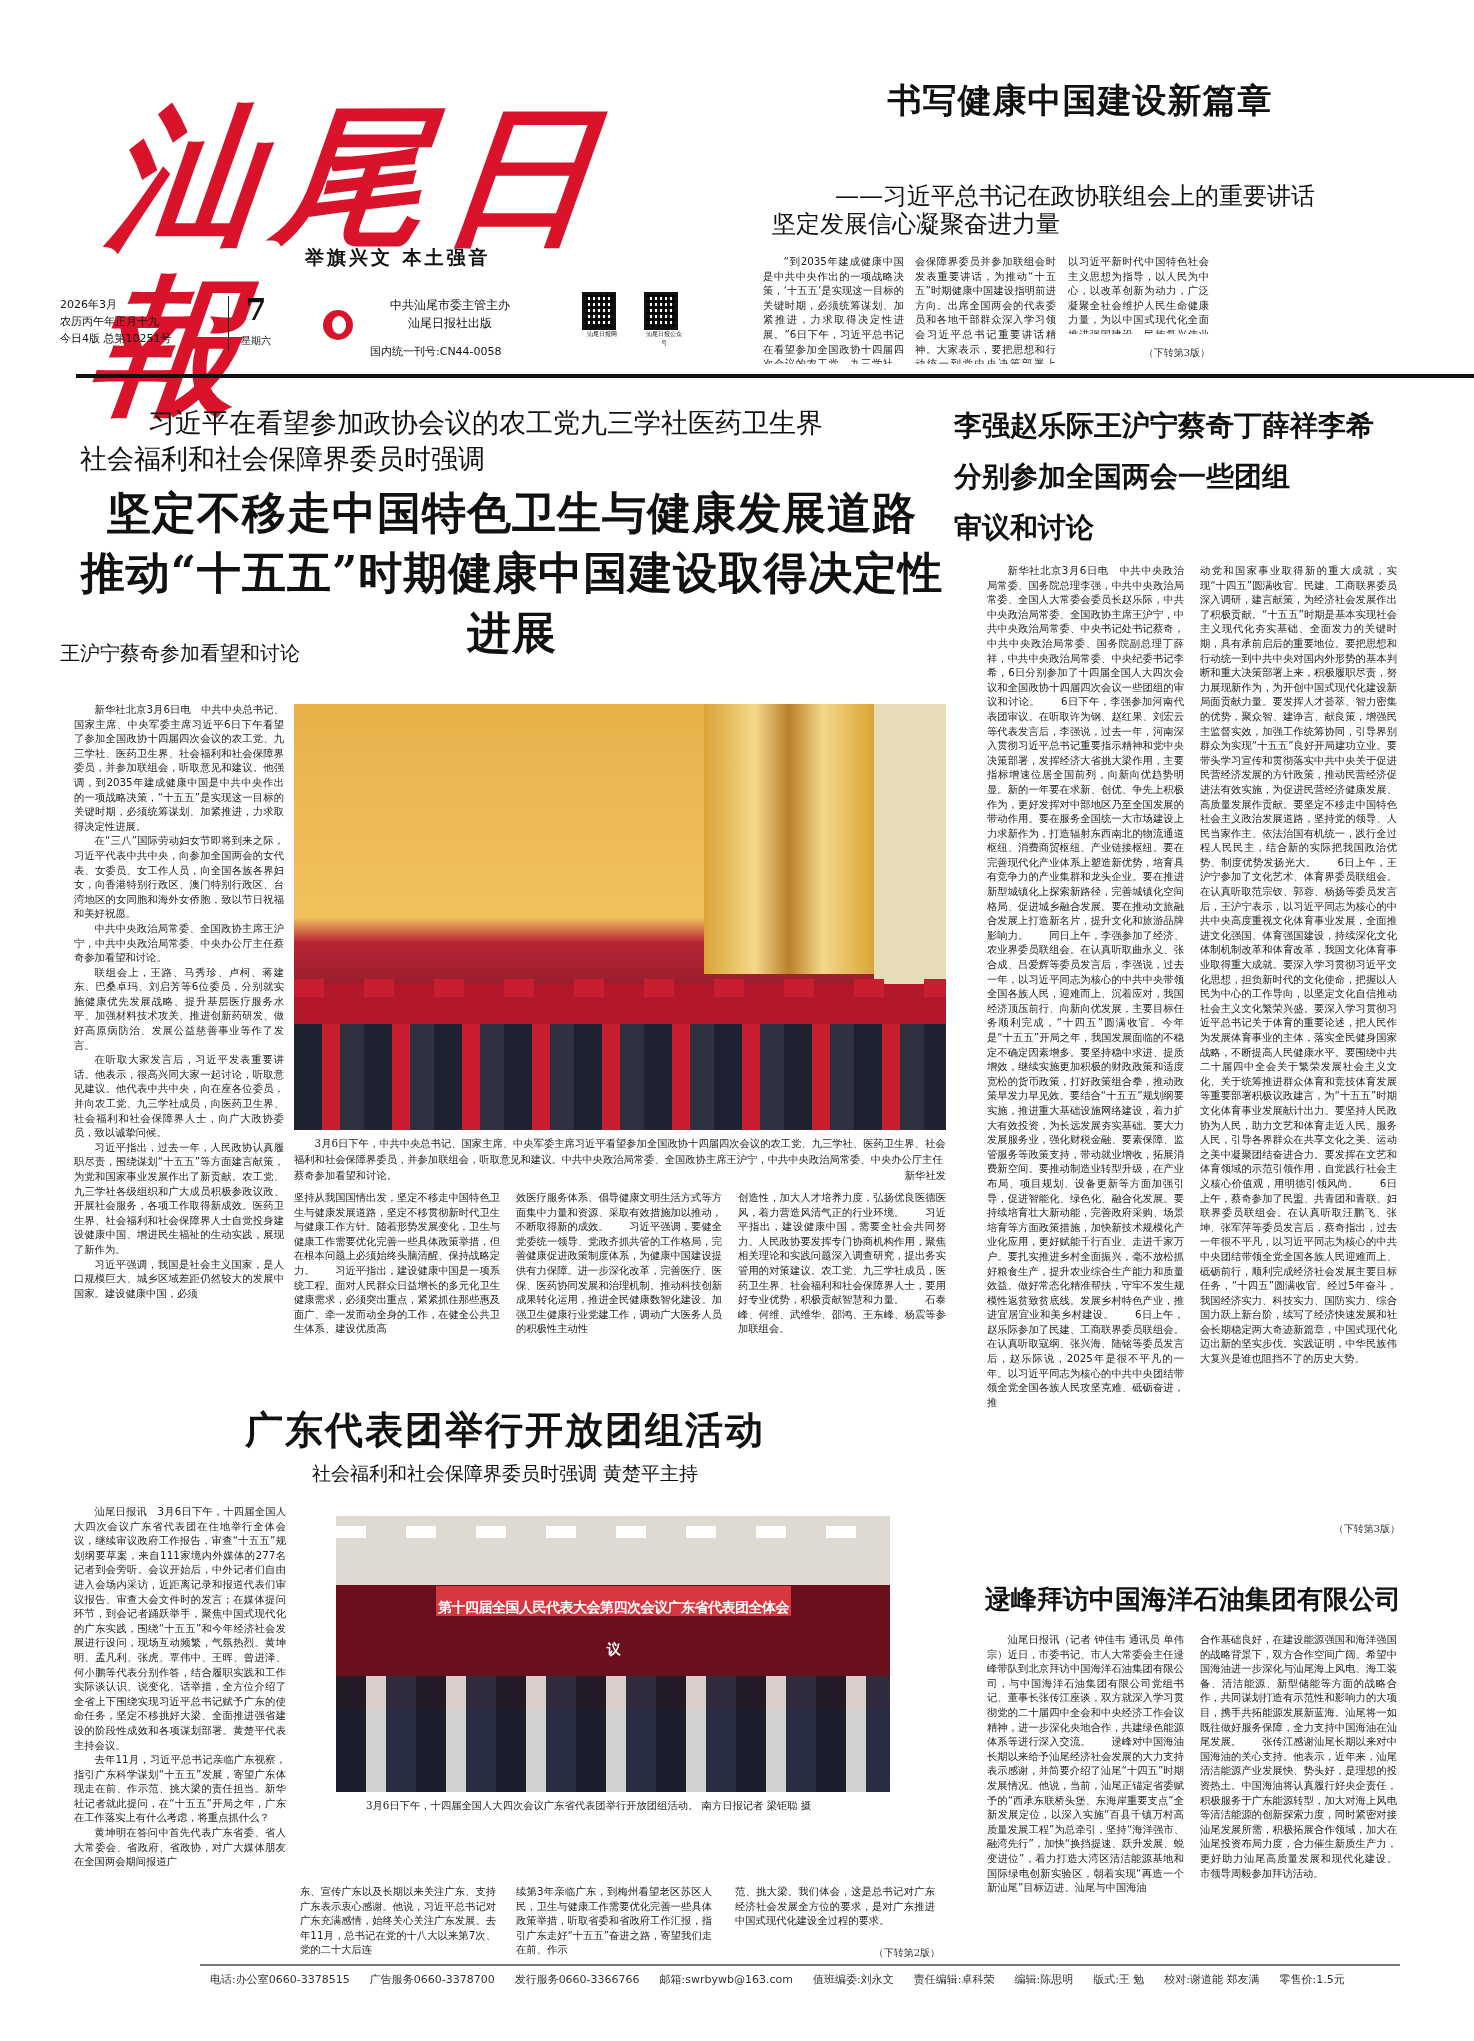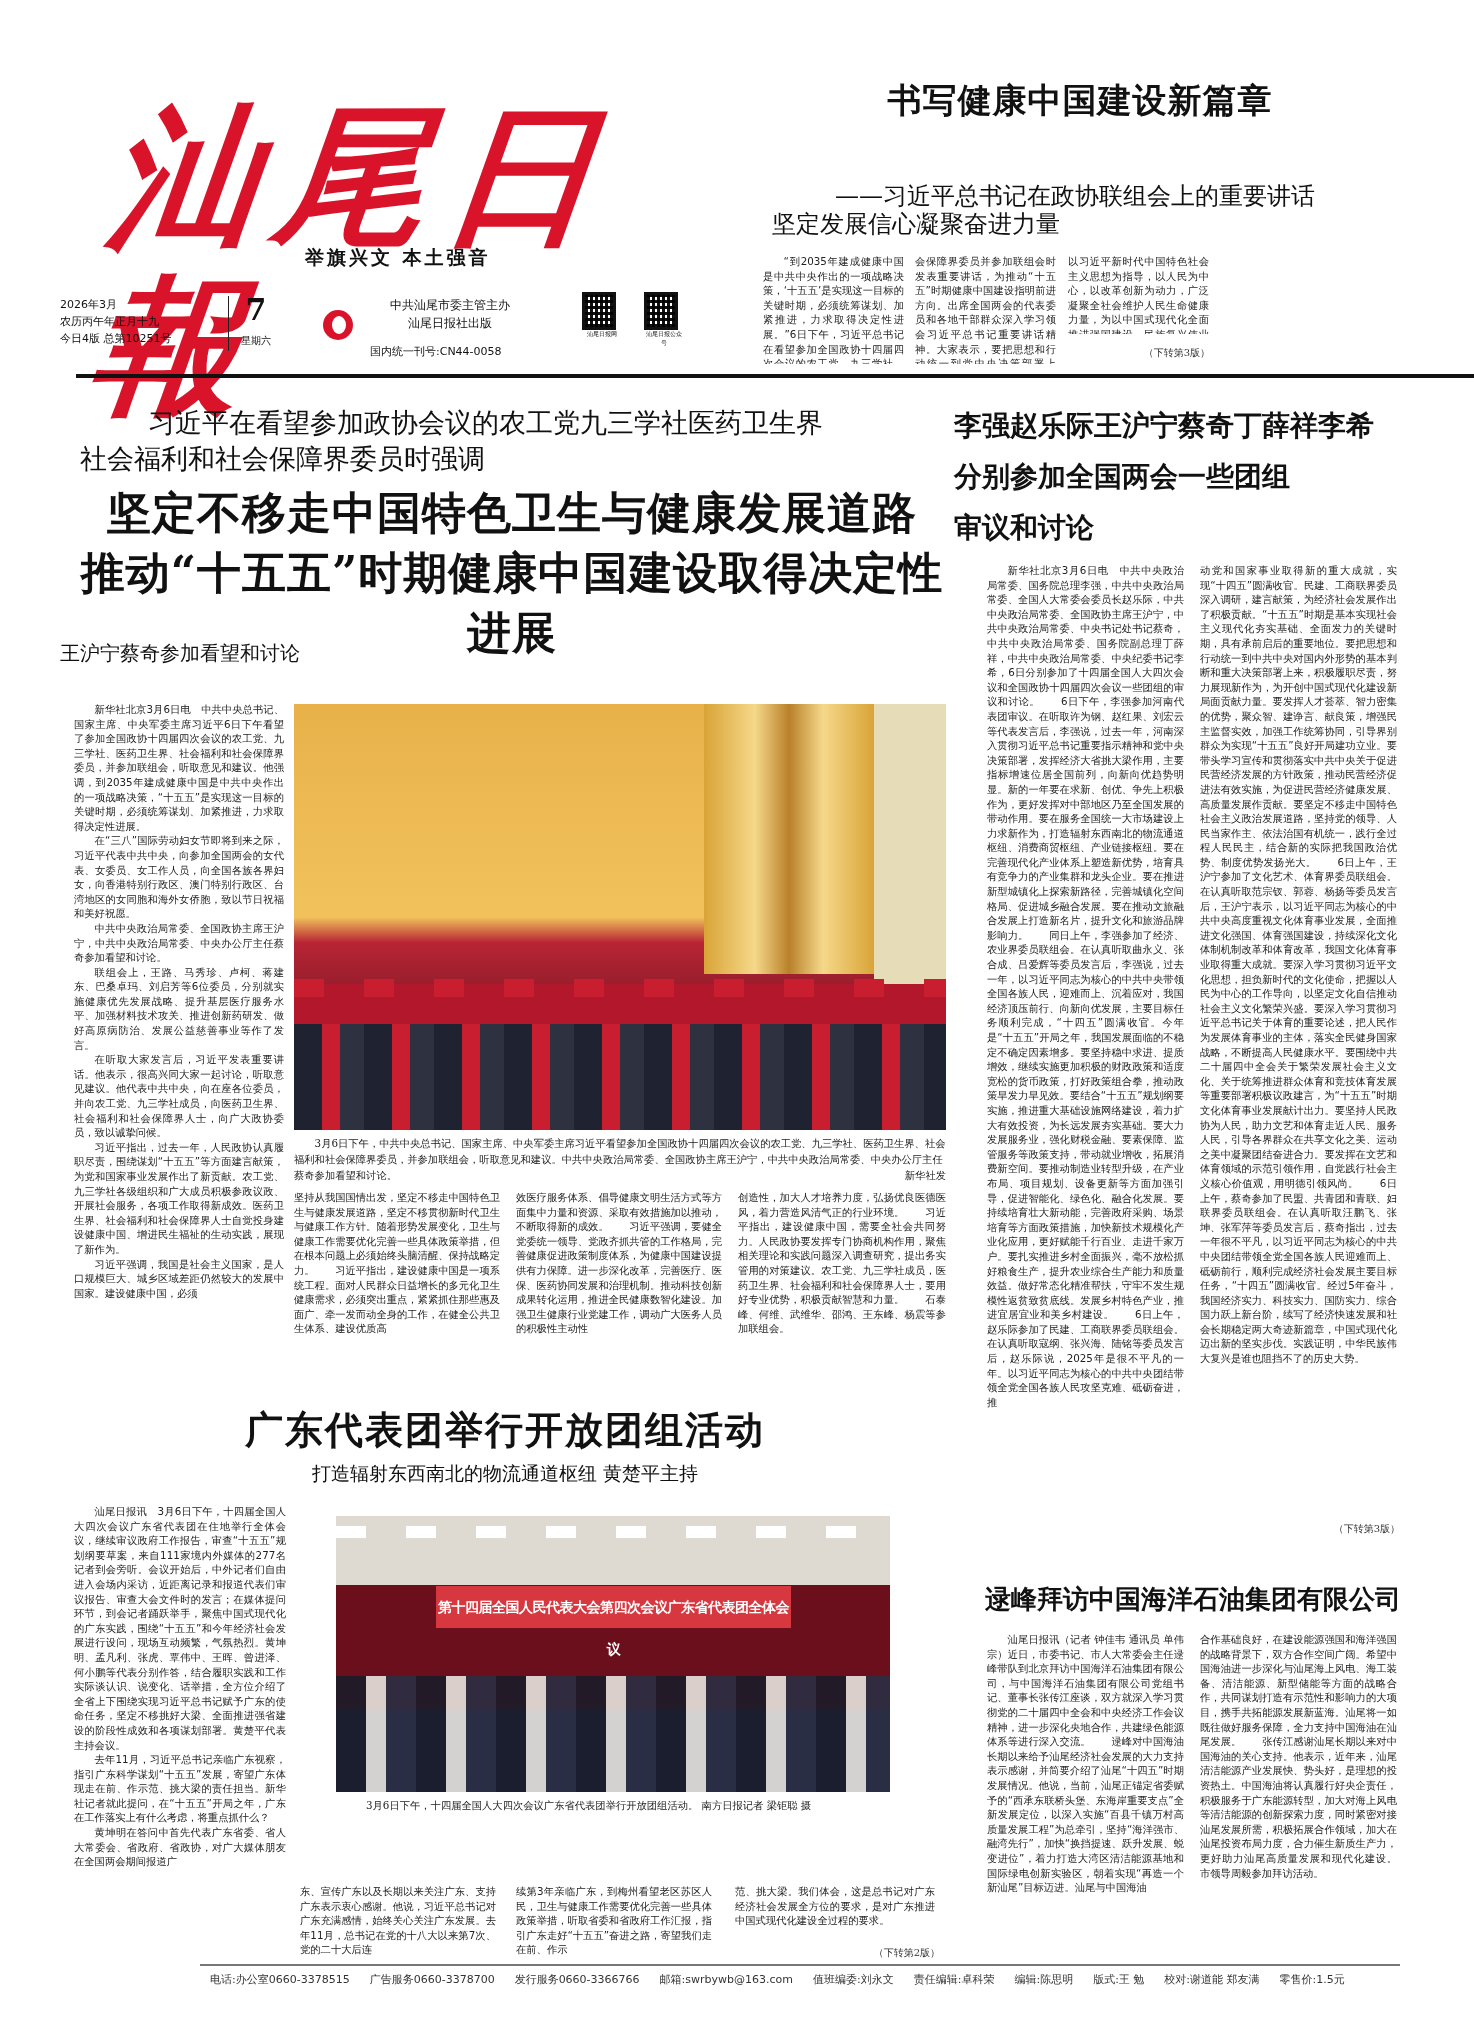--- a/index.html
+++ b/index.html
@@ -41,21 +41,21 @@
             background: linear-gradient(90deg,#d9a437,#f5d88a 30%,#b9802a 50%,#f5d88a 70%,#d9a437); }
   .photo1 .wall { position: absolute; top: 0; left: 580px; width: 72px; height: 280px; background: #e6dcb8; }
   .photo1 .table { position: absolute; top: 280px; left: 0; width: 100%; height: 50px; background: #b3172b; }
   .photo1 .crowd { position: absolute; top: 320px; left: 0; width: 100%; height: 110px;
             background: repeating-linear-gradient(90deg,#1f2230 0 28px,#c81e2f 28px 46px,#2e3140 46px 70px); }
   .photo1 .chairs { position: absolute; top: 275px; left: 0; width: 100%; height: 18px;
             background: repeating-linear-gradient(90deg,#c81e2f 0 30px,transparent 30px 70px); }
   .caption { font-family: "DejaVu Serif", serif; font-size: 10.3px; line-height: 16px; color: #222; }
 
   .photo2 { left: 336px; top: 1516px; width: 554px; height: 276px; overflow: hidden; background: linear-gradient(180deg,#dedad2 0 25%,#6b0f1c 25% 70%,#1f2a5a 70% 100%); }
-  .photo2 .banner { position: absolute; left: 100px; top: 70px; width: 355px; height: 42px; background: #d7373f; color: #fff; font-size: 14px; font-weight: bold; text-align: center; line-height: 42px; letter-spacing: -0.5px; }
+  .photo2 .banner { position: absolute; left: 100px; top: 70px; width: 355px; height: 30px; background: #d7373f; color: #fff; font-size: 14px; font-weight: bold; text-align: center; line-height: 42px; letter-spacing: -0.5px; }
   .photo2 .crowd { position: absolute; left: 0; top: 160px; width: 100%; height: 120px;
             background: repeating-linear-gradient(90deg,#1a1c28 0 30px,#e7e4de 30px 50px,#2a2e42 50px 80px); opacity: .9; }
   .photo2 .lights { position: absolute; left: 0; top: 10px; width: 100%; height: 12px;
             background: repeating-linear-gradient(90deg,#fff 0 30px,transparent 30px 70px); }
 
   .gd-head { left: 60px; top: 1405px; width: 890px; text-align: center; font-size: 38px; font-weight: bold; letter-spacing: 2px; }
   .gd-sub { left: 60px; top: 1461px; width: 890px; text-align: center; font-size: 19px; }
 
   .right-head { left: 954px; top: 400px; width: 460px; font-size: 28px; font-weight: bold; line-height: 51px; letter-spacing: 0; }
   .oil-head { left: 985px; top: 1582px; width: 460px; font-size: 26px; font-weight: bold; letter-spacing: 0; }
@@ -141,21 +141,21 @@
     <p class="noindent">坚持从我国国情出发，坚定不移走中国特色卫生与健康发展道路，坚定不移贯彻新时代卫生与健康工作方针。随着形势发展变化，卫生与健康工作需要优化完善一些具体政策举措，但在根本问题上必须始终头脑清醒、保持战略定力。　　习近平指出，建设健康中国是一项系统工程。面对人民群众日益增长的多元化卫生健康需求，必须突出重点，紧紧抓住那些惠及面广、牵一发而动全身的工作，在健全公共卫生体系、建设优质高</p>
   </div>
 <div class="abs col-text" style="left:516px;top:1190px;width:206px;height:160px;overflow:hidden;">
     <p class="noindent">效医疗服务体系、倡导健康文明生活方式等方面集中力量和资源、采取有效措施加以推动，不断取得新的成效。　　习近平强调，要健全党委统一领导、党政齐抓共管的工作格局，完善健康促进政策制度体系，为健康中国建设提供有力保障。进一步深化改革，完善医疗、医保、医药协同发展和治理机制。推动科技创新成果转化运用，推进全民健康数智化建设。加强卫生健康行业党建工作，调动广大医务人员的积极性主动性</p>
   </div>
 <div class="abs col-text" style="left:738px;top:1190px;width:208px;height:160px;overflow:hidden;">
     <p class="noindent">创造性，加大人才培养力度，弘扬优良医德医风，着力营造风清气正的行业环境。　　习近平指出，建设健康中国，需要全社会共同努力。人民政协要发挥专门协商机构作用，聚焦相关理论和实践问题深入调查研究，提出务实管用的对策建议。农工党、九三学社成员，医药卫生界、社会福利和社会保障界人士，要用好专业优势，积极贡献智慧和力量。　　石泰峰、何维、武维华、邵鸿、王东峰、杨震等参加联组会。</p>
   </div>
 
 <div class="abs gd-head">广东代表团举行开放团组活动</div>
-<div class="abs gd-sub">打造辐射东西南北的物流通道枢纽 黄楚平主持</div>
+<div class="abs gd-sub">社会福利和社会保障界委员时强调 黄楚平主持</div>
 <div class="abs col-text" style="left:74px;top:1504px;width:212px;height:450px;overflow:hidden;">
   <p>汕尾日报讯　3月6日下午，十四届全国人大四次会议广东省代表团在住地举行全体会议，继续审议政府工作报告，审查“十五五”规划纲要草案，来自111家境内外媒体的277名记者到会旁听。会议开始后，中外记者们自由进入会场内采访，近距离记录和报道代表们审议报告、审查大会文件时的发言；在媒体提问环节，到会记者踊跃举手，聚焦中国式现代化的广东实践，围绕“十五五”和今年经济社会发展进行设问，现场互动频繁，气氛热烈。黄坤明、孟凡利、张虎、覃伟中、王晖、曾进泽、何小鹏等代表分别作答，结合履职实践和工作实际谈认识、说变化、话举措，全方位介绍了全省上下围绕实现习近平总书记赋予广东的使命任务，坚定不移挑好大梁、全面推进强省建设的阶段性成效和各项谋划部署。黄楚平代表主持会议。</p>
   <p>去年11月，习近平总书记亲临广东视察，指引广东科学谋划“十五五”发展，寄望广东体现走在前、作示范、挑大梁的责任担当。新华社记者就此提问，在“十五五”开局之年，广东在工作落实上有什么考虑，将重点抓什么？</p>
   <p>黄坤明在答问中首先代表广东省委、省人大常委会、省政府、省政协，对广大媒体朋友在全国两会期间报道广</p>
 </div>
 <div class="abs photo2">
   <div class="lights"></div>
   <div class="banner">第十四届全国人民代表大会第四次会议广东省代表团全体会议</div>
   <div class="crowd"></div>
 </div>

